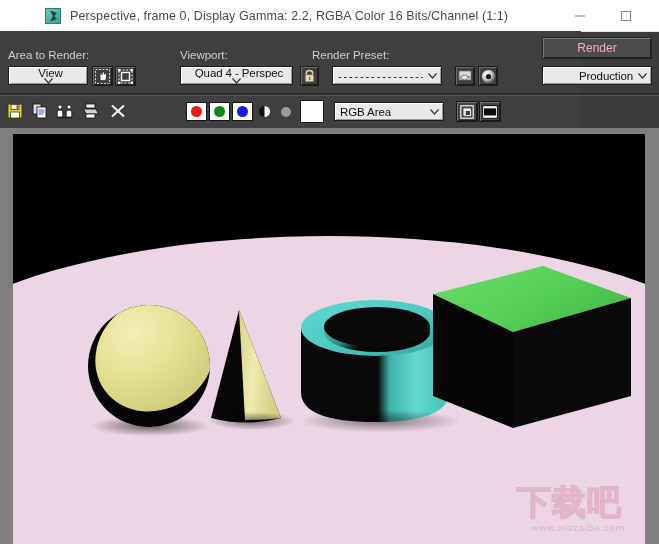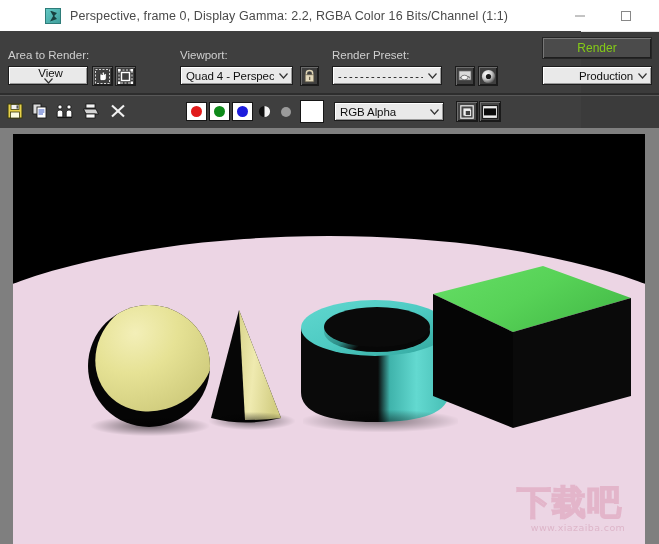--- a/index.html
+++ b/index.html
@@ -115,21 +115,21 @@
     cursor: default;
   }
   .render-btn {
     position: absolute;
     background: #4b4b4b;
     border: 1px solid #262626;
     box-shadow: inset 1px 1px 0 #777, inset -1px -1px 0 #1e1e1e;
     box-sizing: border-box;
     display: flex; align-items: center; justify-content: center;
     font-size: 12px;
-    color: #84cc16;
+    color: #f9a8d4;
     cursor: default;
   }
   .sep {
     position: absolute;
     background: #2d2d2d;
     border-bottom: 1px solid #585858;
   }
 
   
   .iconbtn {
@@ -259,37 +259,37 @@
         <rect x="1" y="1" width="13" height="13" fill="none" stroke="#ddd" stroke-width="1" stroke-dasharray="2 1.5"></rect>
         <rect x="3.5" y="3.5" width="8" height="8" fill="none" stroke="#ffffff" stroke-width="1.4"></rect>
         <rect x="0" y="0" width="2.4" height="2.4" fill="#ffffff"></rect>
         <rect x="12.6" y="0" width="2.4" height="2.4" fill="#ffffff"></rect>
         <rect x="0" y="12.6" width="2.4" height="2.4" fill="#ffffff"></rect>
         <rect x="12.6" y="12.6" width="2.4" height="2.4" fill="#ffffff"></rect>
       </svg>
     </div>
 
     <div class="lbl" style="left:180px; top:18px;">Viewport:</div>
-    <div class="combo" style="left:180px; top:35px; width:113px; height:19px;">
+    <div class="combo" style="left:180px; top:35px; width:113px; height:19px;flex-direction:column;">
       <span class="ctext">Quad 4 - Perspec</span>
       <span class="carrow">
         <svg width="9" height="6" viewBox="0 0 9 6">
             <path d="M0.5 0.5 L4.5 5 L8.5 0.5" fill="none" stroke="#333" stroke-width="1.2"></path>
           </svg>
       </span>
     </div>
     <div class="tbtn" style="left:300px; top:35px; width:19px; height:20px;">
       <svg width="13" height="14" viewBox="0 0 13 14">
         <path d="M3.4 6 L3.4 4.1 Q3.4 1.6 6.5 1.6 Q9.6 1.6 9.6 4.1 L9.6 6" fill="none" stroke="#ddd3b4" stroke-width="1.5"></path>
         <rect x="2.2" y="5.8" width="8.6" height="7" fill="#e3d9bb" stroke="#6e6550" stroke-width="0.7"></rect>
         <rect x="6" y="7.8" width="1.3" height="3.2" fill="#6e6550"></rect>
       </svg>
     </div>
 
-    <div class="lbl" style="left:332px; top:18px;">Render Preset:</div>
+    <div class="lbl" style="left:312px; top:18px;">Render Preset:</div>
     <div class="combo" style="left:332px; top:35px; width:110px; height:19px;">
       <span class="ctext" style="letter-spacing:-0.6px; font-size:11px;">- - - - - - - - - - - - - - - - - - -</span>
       <span class="carrow">
         <svg width="9" height="6" viewBox="0 0 9 6">
             <path d="M0.5 0.5 L4.5 5 L8.5 0.5" fill="none" stroke="#333" stroke-width="1.2"></path>
           </svg>
       </span>
     </div>
     <div class="tbtn" style="left:455px; top:35px; width:20px; height:20px;">
       <svg width="15" height="14" viewBox="0 0 15 14">
@@ -383,21 +383,21 @@
       </svg>
     </div>
     <div class="iconbtn" style="left:276px; top:71px; width:19px; height:19px;">
       <svg width="12" height="12" viewBox="0 0 12 12">
         <circle cx="6" cy="6" r="5" fill="#9b9b9b"></circle>
       </svg>
     </div>
     <div class="iconbtn" style="left:300px; top:69px; width:24px; height:23px; background:#ffffff; border:1px solid #161616; box-sizing:border-box;"></div>
 
     <div class="combo" style="left:334px; top:71px; width:110px; height:19px;">
-      <span class="ctext">RGB Alpha</span>
+      <span class="ctext">RGB Area</span>
       <span class="carrow">
         <svg width="9" height="6" viewBox="0 0 9 6">
             <path d="M0.5 0.5 L4.5 5 L8.5 0.5" fill="none" stroke="#333" stroke-width="1.2"></path>
           </svg>
       </span>
     </div>
 
     <div class="framebtn" style="left:456px; top:70px;">
       <svg width="14" height="14" viewBox="0 0 14 14">
         <rect x="0.8" y="0.8" width="12.4" height="12.4" fill="none" stroke="#f0f0f0" stroke-width="1.2"></rect>

